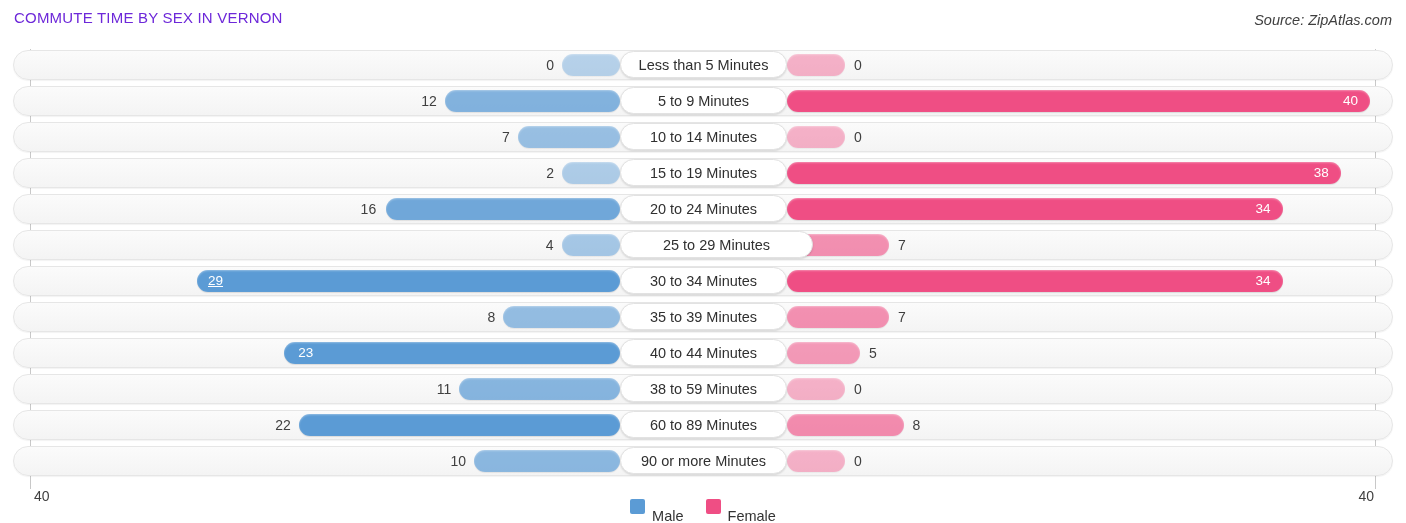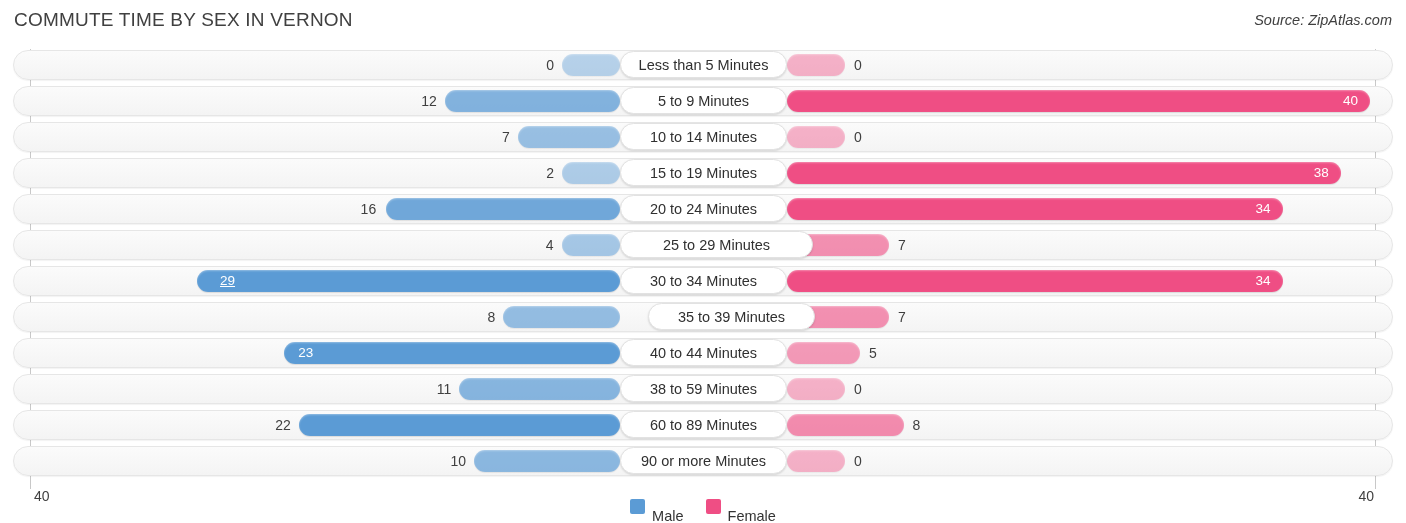--- a/index.html
+++ b/index.html
@@ -9,21 +9,21 @@
     font-family:"Liberation Sans", sans-serif;
     color:#3a3a3a;
     overflow:hidden;
     position:relative;
   }
   .header{
     position:absolute;left:0;top:0;width:1406px;height:42px;
   }
   .chart-title{
     position:absolute;left:14px;top:9px;
-    font-size:19px;letter-spacing:.2px;color:#404040;font-weight:400;
+    font-size:15px;letter-spacing:.2px;color:#6d28d9;font-weight:400;
     white-space:nowrap;
   }
   .source{
     position:absolute;right:14px;top:12px;
     font-size:14.5px;font-style:italic;color:#3f3f3f;white-space:nowrap;
   }
 
   .plot{
     position:absolute;left:0;top:42px;width:1406px;height:443px;
   }
@@ -152,32 +152,32 @@
         <div class="track"></div>
         <div class="bar male" style="left: 561.6px; width: 58.4px; opacity: 0.5302;"></div>
         <div class="val" style="left: 533.6px; width: 20px; text-align: right;">4</div>
         <div class="bar female" style="left: 787px; width: 102.025px; opacity: 0.61285;"></div>
         <div class="val" style="left: 898.025px;">7</div>
         <div class="center-pill" style="left: 620px; width: 193px;">25 to 29 Minutes</div>
       </div>
       <div class="row">
         <div class="track"></div>
         <div class="bar male" style="left: 196.6px; width: 423.4px; opacity: 1;"></div>
-        <div class="val inside" style="left: 220px; text-decoration: underline;">29</div>
+        <div class="val inside" style="left: 208px; text-decoration: underline;">29</div>
         <div class="bar female" style="left: 787px; width: 495.55px; opacity: 1;"></div>
         <div class="val inside" style="left: 1250.55px; width: 20px; text-align: right;">34</div>
         <div class="center-pill" style="left: 620px; width: 167px;">30 to 34 Minutes</div>
       </div>
       <div class="row">
         <div class="track"></div>
         <div class="bar male" style="left: 503.2px; width: 116.8px; opacity: 0.6404;"></div>
         <div class="val" style="left: 475.2px; width: 20px; text-align: right;">8</div>
         <div class="bar female" style="left: 787px; width: 102.025px; opacity: 0.61285;"></div>
         <div class="val" style="left: 898.025px;">7</div>
-        <div class="center-pill" style="left: 620px; width: 167px; margin-left: 28px;">35 to 39 Minutes</div>
+        <div class="center-pill" style="left: 620px; width: 167px;">35 to 39 Minutes</div>
       </div>
       <div class="row">
         <div class="track"></div>
         <div class="bar male" style="left: 284.2px; width: 335.8px; opacity: 1;"></div>
         <div class="val inside" style="left: 298.2px;">23</div>
         <div class="bar female" style="left: 787px; width: 72.875px; opacity: 0.55775;"></div>
         <div class="val" style="left: 868.875px;">5</div>
         <div class="center-pill" style="left: 620px; width: 167px;">40 to 44 Minutes</div>
       </div>
       <div class="row">

